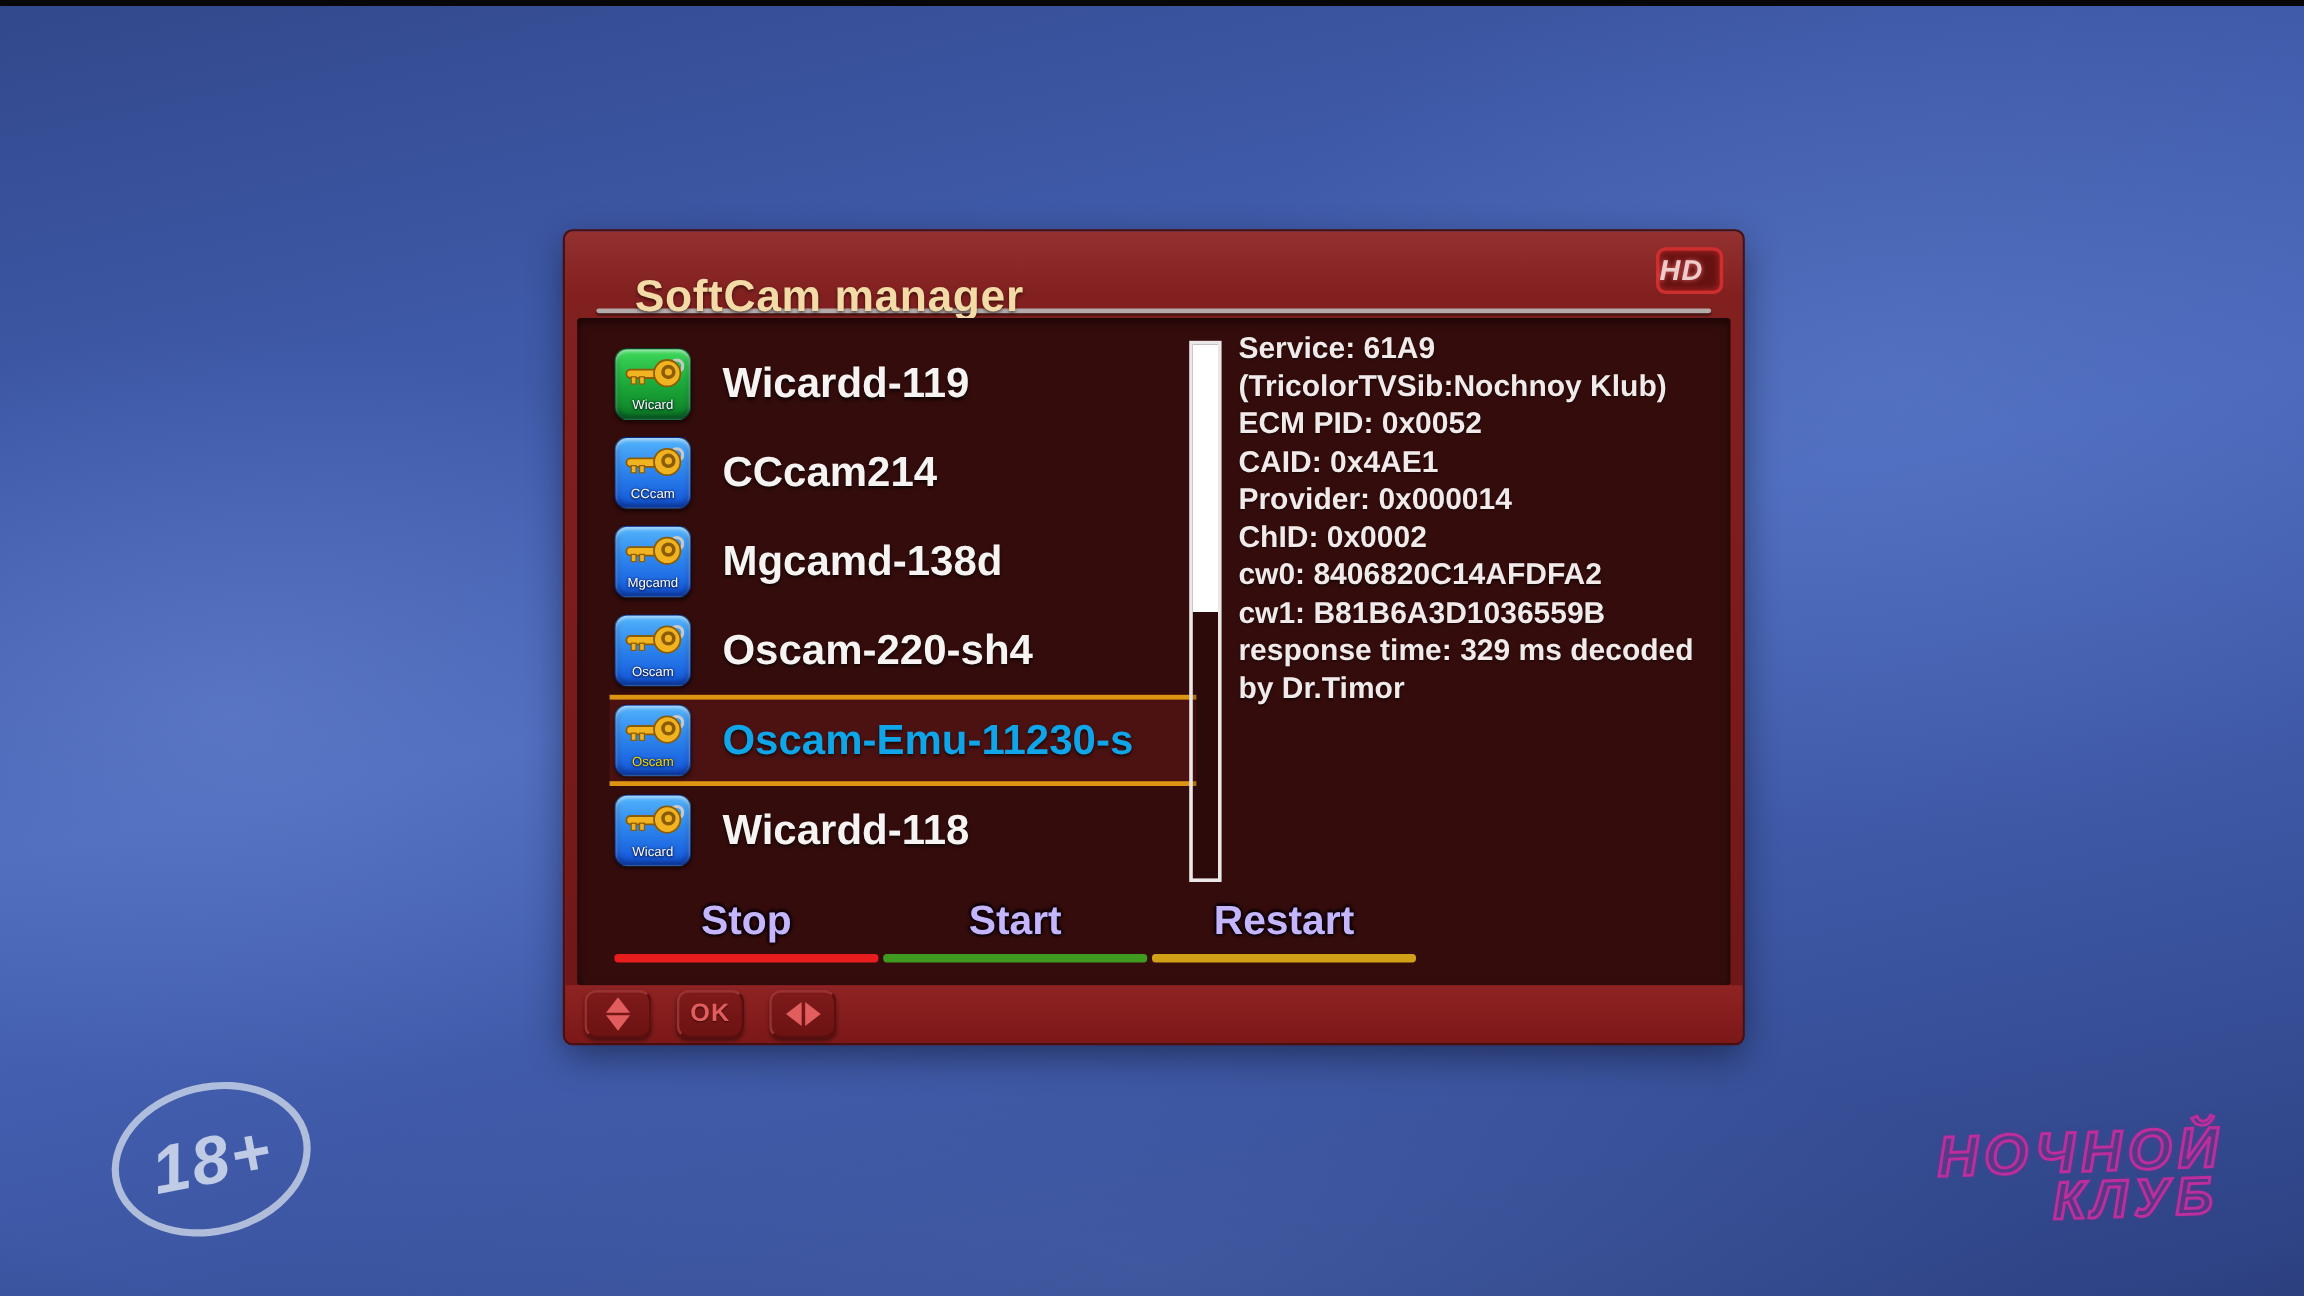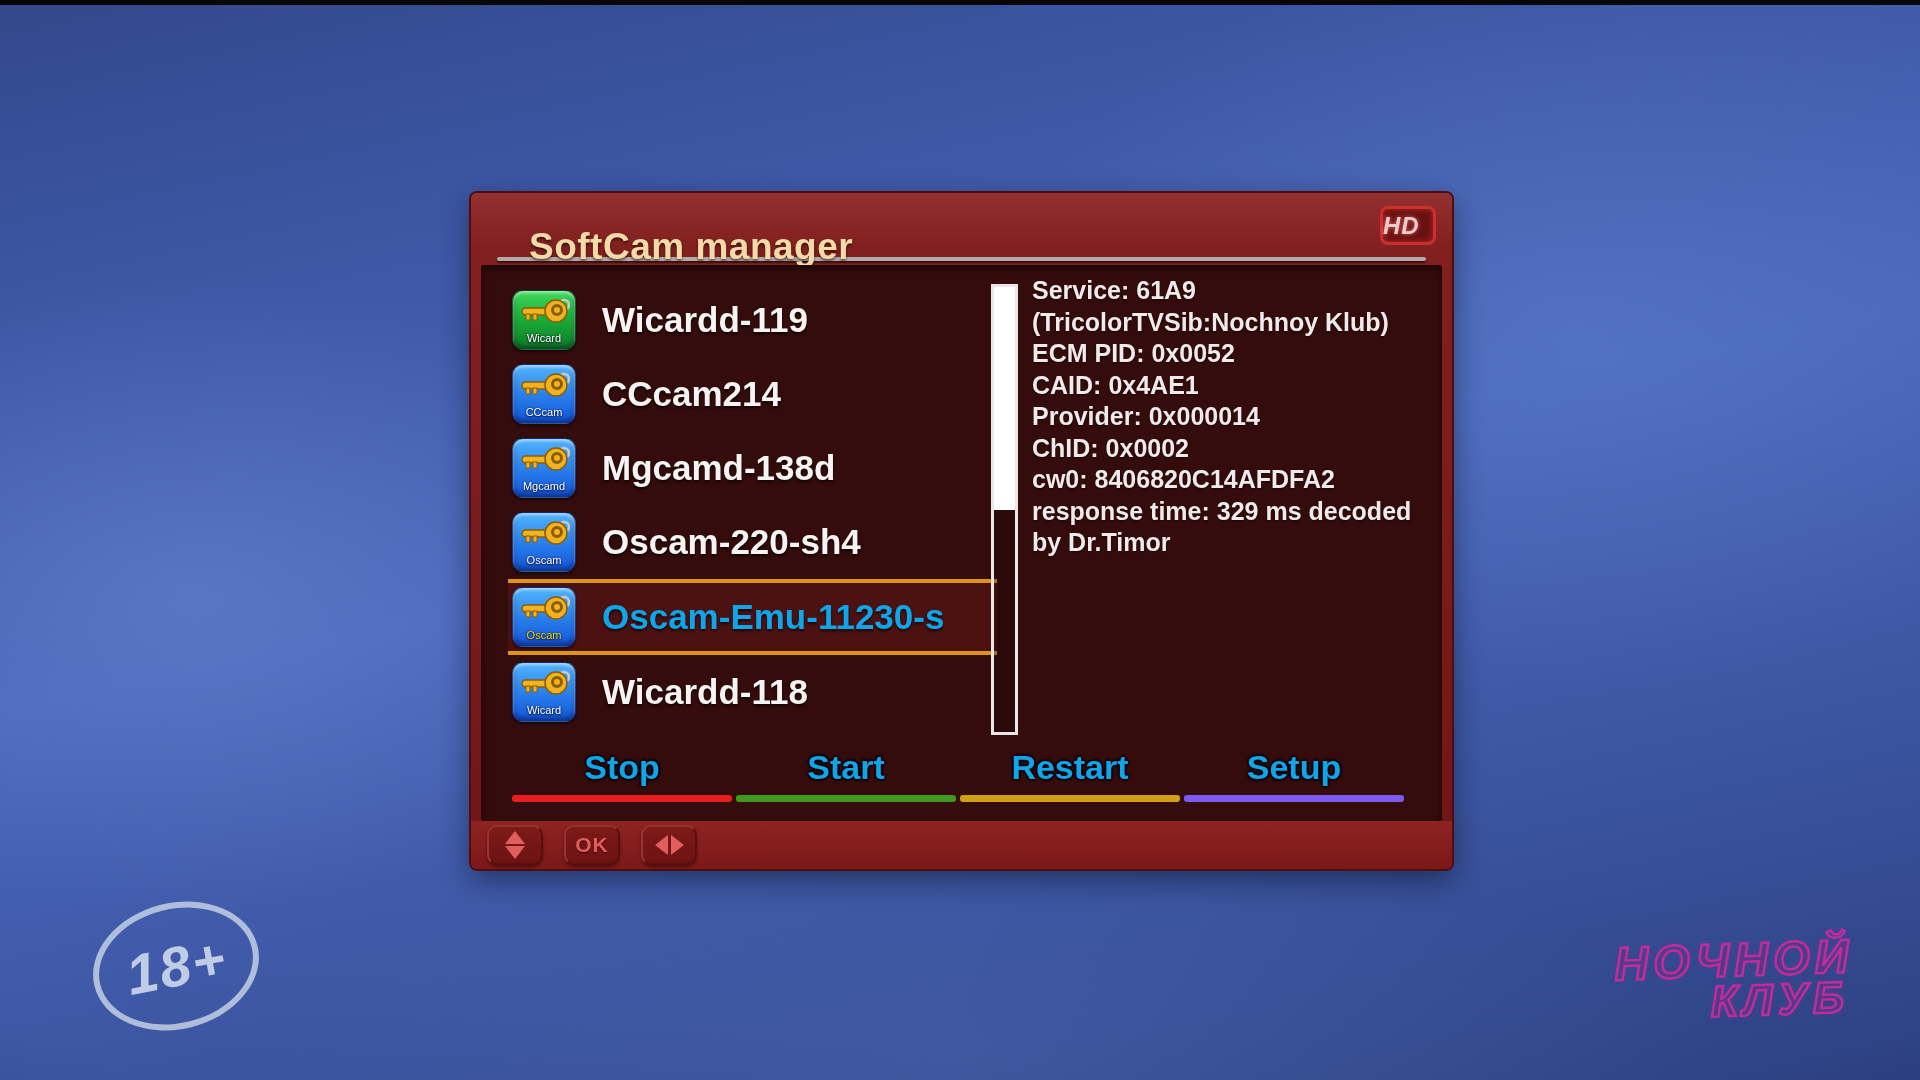--- a/index.html
+++ b/index.html
@@ -98,21 +98,21 @@
     text-align:center; font-size:31px; font-weight:bold; color:#f7f3f3;
     text-shadow:0 2px 3px rgba(0,0,0,0.7); margin-bottom:30px;
   }
   .ecm-lines { font-size:25px; font-weight:bold; color:#f1eaea; line-height:31.5px;
     text-shadow:0 1px 2px rgba(0,0,0,0.6); }
 
   
   .actions { position:absolute; left:31px; top:482px; width:906px; display:flex; gap:4px; }
   .action { width:220px; display:flex; flex-direction:column; align-items:center; cursor:default; }
   .action-label {
-    font-size:34px; font-weight:bold; color:#0ea5e9; line-height:1.2; margin-bottom:7px;
+    font-size:34px; font-weight:bold; color:#c4b5fd; line-height:1.2; margin-bottom:7px;
     text-shadow:-2px 0 2px rgba(10,0,10,0.8), 2px 0 2px rgba(10,0,10,0.8), 0 2px 2px rgba(10,0,10,0.8), 0 -2px 2px rgba(10,0,10,0.8);
   }
   .underline { width:100%; height:7px; border-radius:3px; }
   .u-stop    { background:#e81e1e; }
   .u-start   { background:#3f9a20; }
   .u-restart { background:#d2a017; }
   .u-setup   { background:#7e5af0; }
 
   
   .nav-btn {
@@ -273,40 +273,37 @@
 
     <div class="ecm">
       <div class="ecm-lines">
         <div>Service: 61A9</div>
         <div>(TricolorTVSib:Nochnoy Klub)</div>
         <div>ECM PID: 0x0052</div>
         <div>CAID: 0x4AE1</div>
         <div>Provider: 0x000014</div>
         <div>ChID: 0x0002</div>
         <div>cw0: 8406820C14AFDFA2</div>
+        <div>cw1: B81B6A3D1036559B</div>
         <div>response time: 329 ms decoded by Dr.Timor</div>
       </div>
     </div>
 
     <div class="actions">
       <div class="action">
         <span class="action-label">Stop</span>
         <div class="underline u-stop"></div>
       </div>
       <div class="action">
         <span class="action-label">Start</span>
         <div class="underline u-start"></div>
       </div>
       <div class="action">
         <span class="action-label">Restart</span>
         <div class="underline u-restart"></div>
-      </div>
-      <div class="action">
-        <span class="action-label">Setup</span>
-        <div class="underline u-setup"></div>
       </div>
     </div>
 
   </div>
 
   <div class="footerbar">
     <div class="nav-btn">
       <div class="vstack">
         <div class="tri tri-up"></div>
         <div class="tri tri-down"></div>

